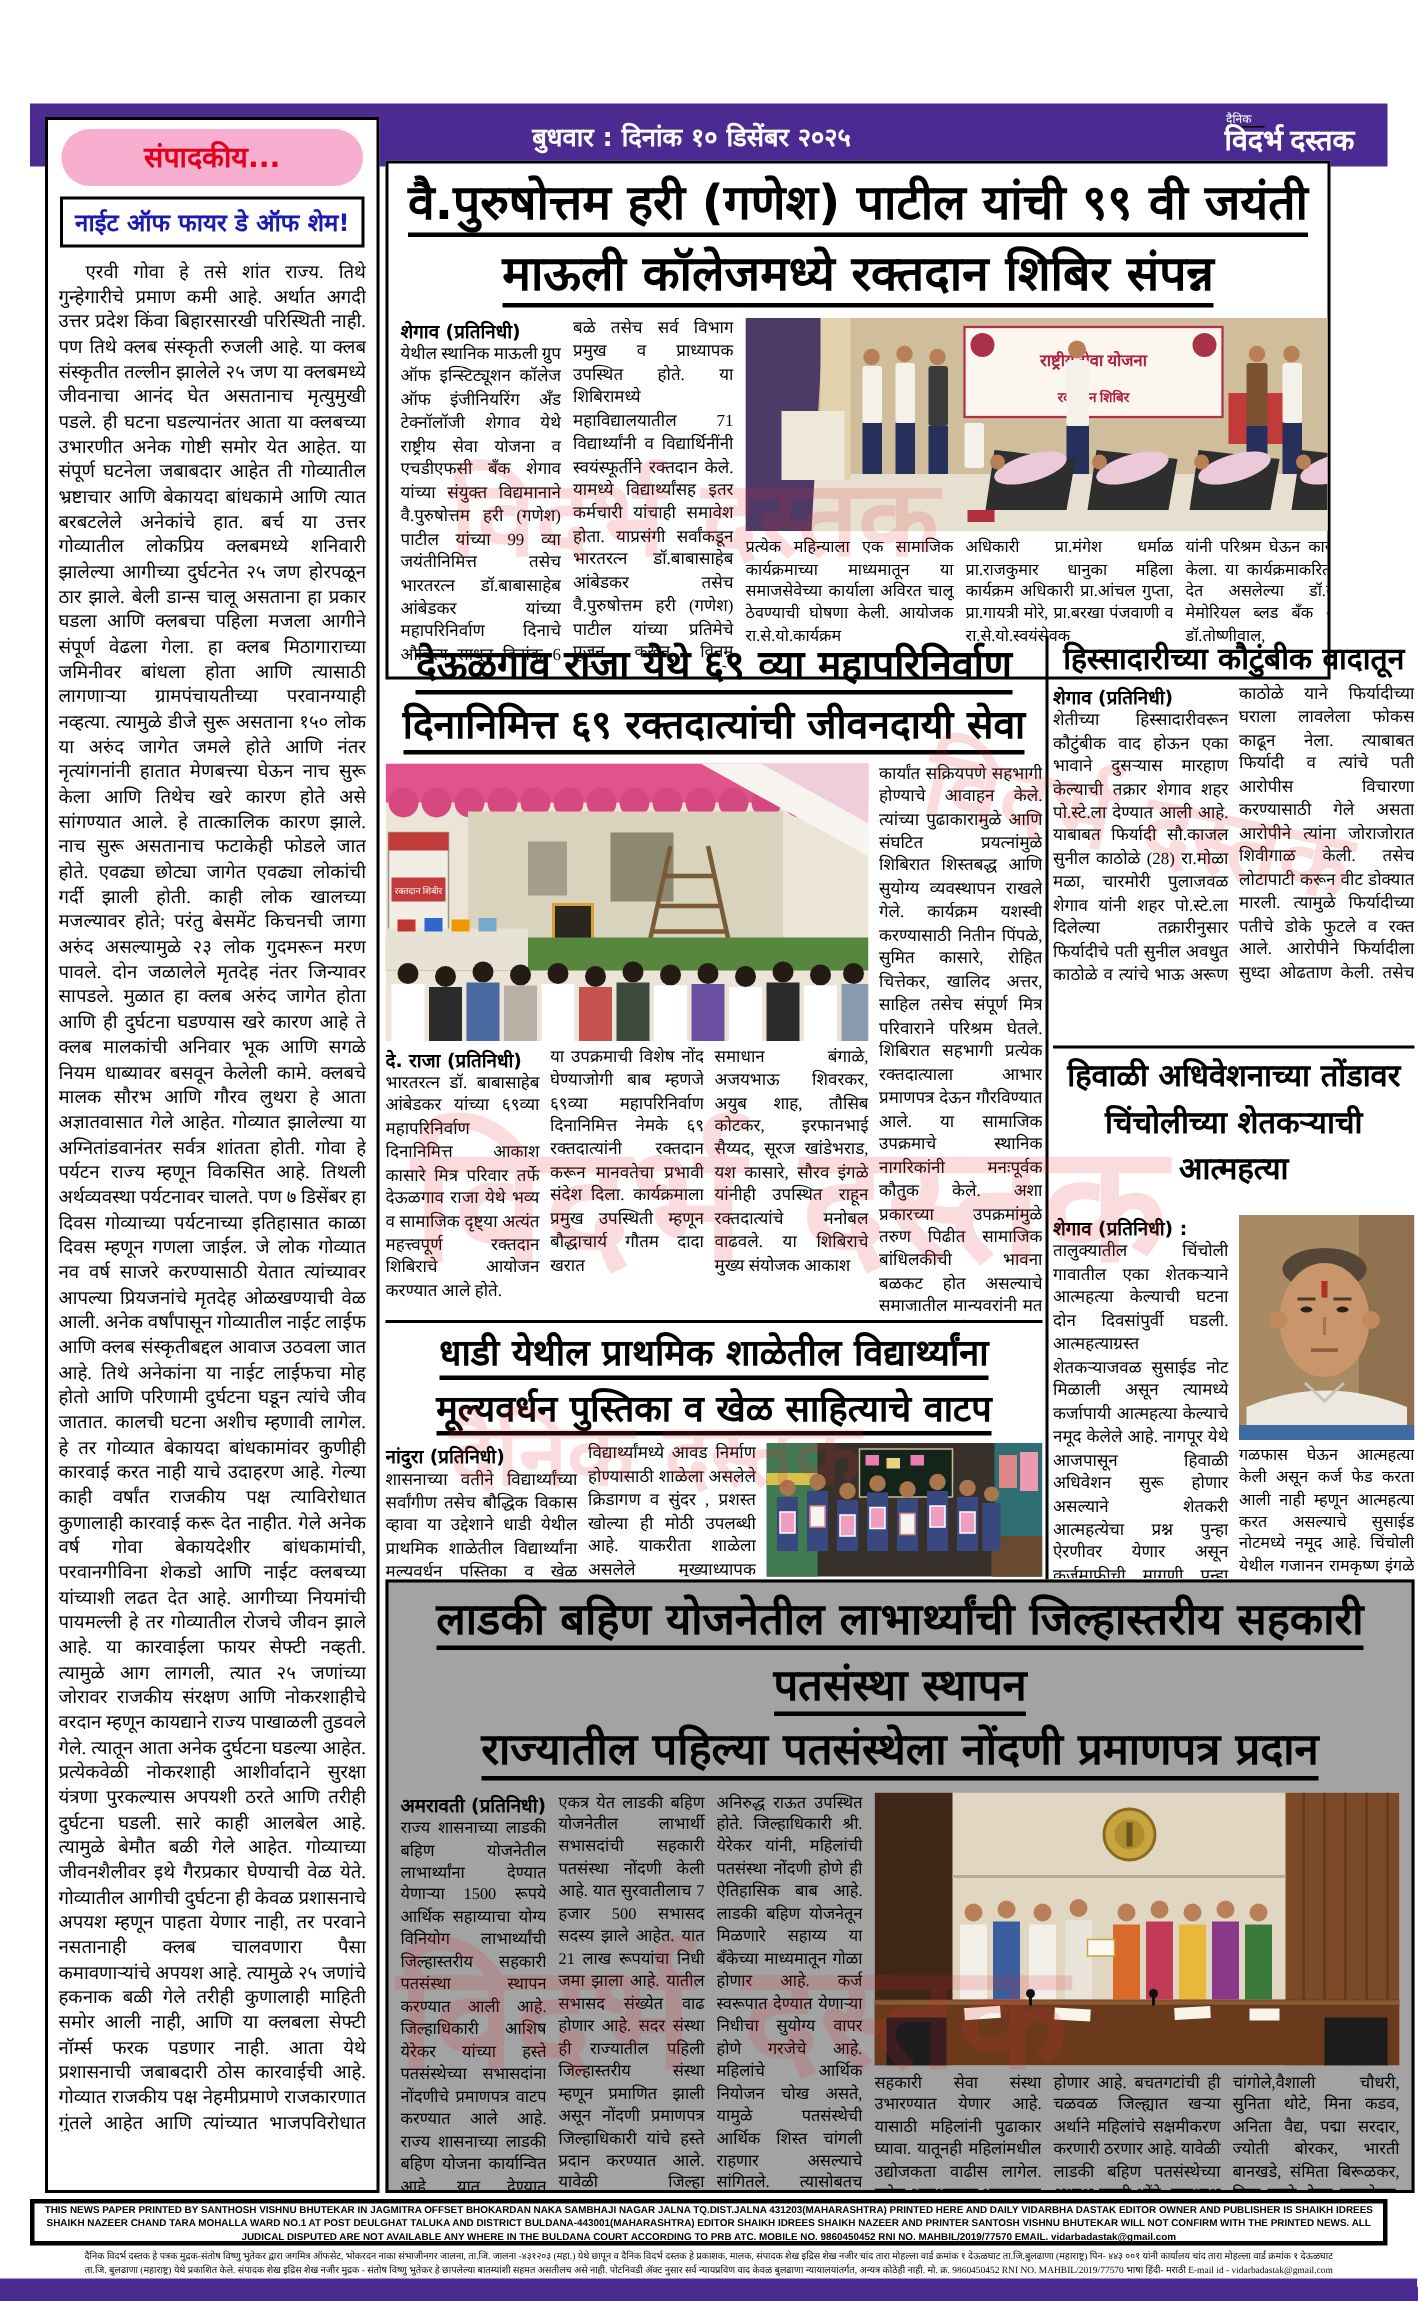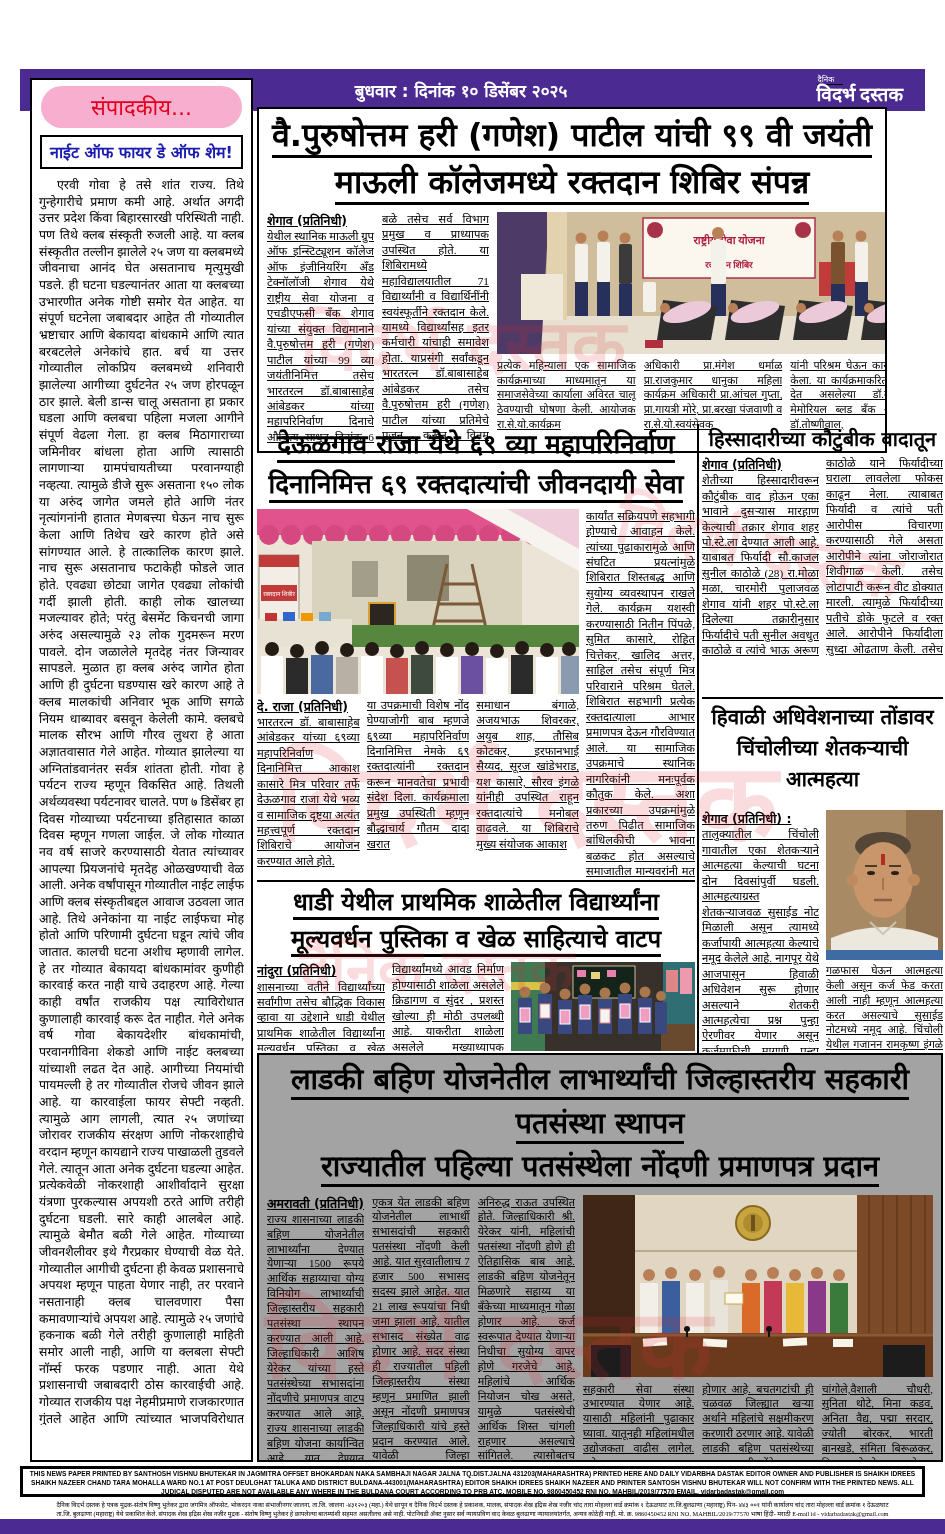--- a/index.html
+++ b/index.html
@@ -9,27 +9,27 @@
   
   .topbar{left:20px;top:25px;width:905px;height:42px;background:#4b2b91;color:#fff;
           display:flex;align-items:center;justify-content:space-between;padding:0 22px;box-sizing:border-box;margin-top:44px;}
   .pageno,.dateline{font-weight:bold;font-size:17px;font-family:"DejaVu Sans",sans-serif;}
   .masthead{line-height:1;text-align:left;}
   .masthead .sm{display:block;font-size:8px;border-bottom:1px solid #000000;width:26px;margin-left:1px;}
   .masthead .lg{font-size:19px;font-weight:bold;}
   
   .edbox{left:30px;top:78px;width:223px;height:1384px;border:2px solid #000;background:#fff;
          padding:5px 7px;box-sizing:border-box;}
-  .edpill{background:#f7aecf;border-radius:34px;text-align:center;color:#e1001e;font-weight:normal;
-          font-size:22px;font-family:"DejaVu Sans",sans-serif;padding:5px 0 7px;margin:1px 2px 7px;}
+  .edpill{background:#f7aecf;border-radius:34px;text-align:center;color:#e1001e;font-weight:bold;
+          font-size:19px;font-family:"DejaVu Sans",sans-serif;padding:5px 0 7px;margin:1px 2px 7px;}
   .edtitle{border:2px solid #000;color:#1b1bb0;font-weight:bold;font-size:16px;text-align:center;
            padding:4px 2px;margin:0 1px 8px;font-family:"DejaVu Sans",sans-serif;}
   .edbody{font-size:12.4px;line-height:1.345;text-align:justify;height:1248px;overflow:hidden;text-indent:18px;}
   
-  .ncol{font-size:11.3px;line-height:1.37;text-align:justify;overflow:hidden;text-decoration:underline;}
+  .ncol{font-size:11.3px;line-height:1.37;text-align:justify;overflow:hidden;}
   .byline{font-weight:bold;font-size:12.5px;font-family:"DejaVu Sans",sans-serif;}
   .hl{font-family:"DejaVu Sans",sans-serif;font-weight:bold;color:#000;text-align:center;}
   .hl span{border-bottom:3px solid #000;padding-bottom:1px;}
   .hl.nol span{border-bottom:none;}
   
   .box1{left:257px;top:75px;width:630px;height:346px;border:2px solid #000;box-sizing:border-box;
         padding:3px 8px;overflow:hidden;background:#fff;margin-top:32px;}
   .h1a{font-size:32px;line-height:1.48;}
   .art1body{display:flex;gap:8px;margin-top:5px;}
   .art1left{width:222px;display:flex;gap:8px;height:233px;}

